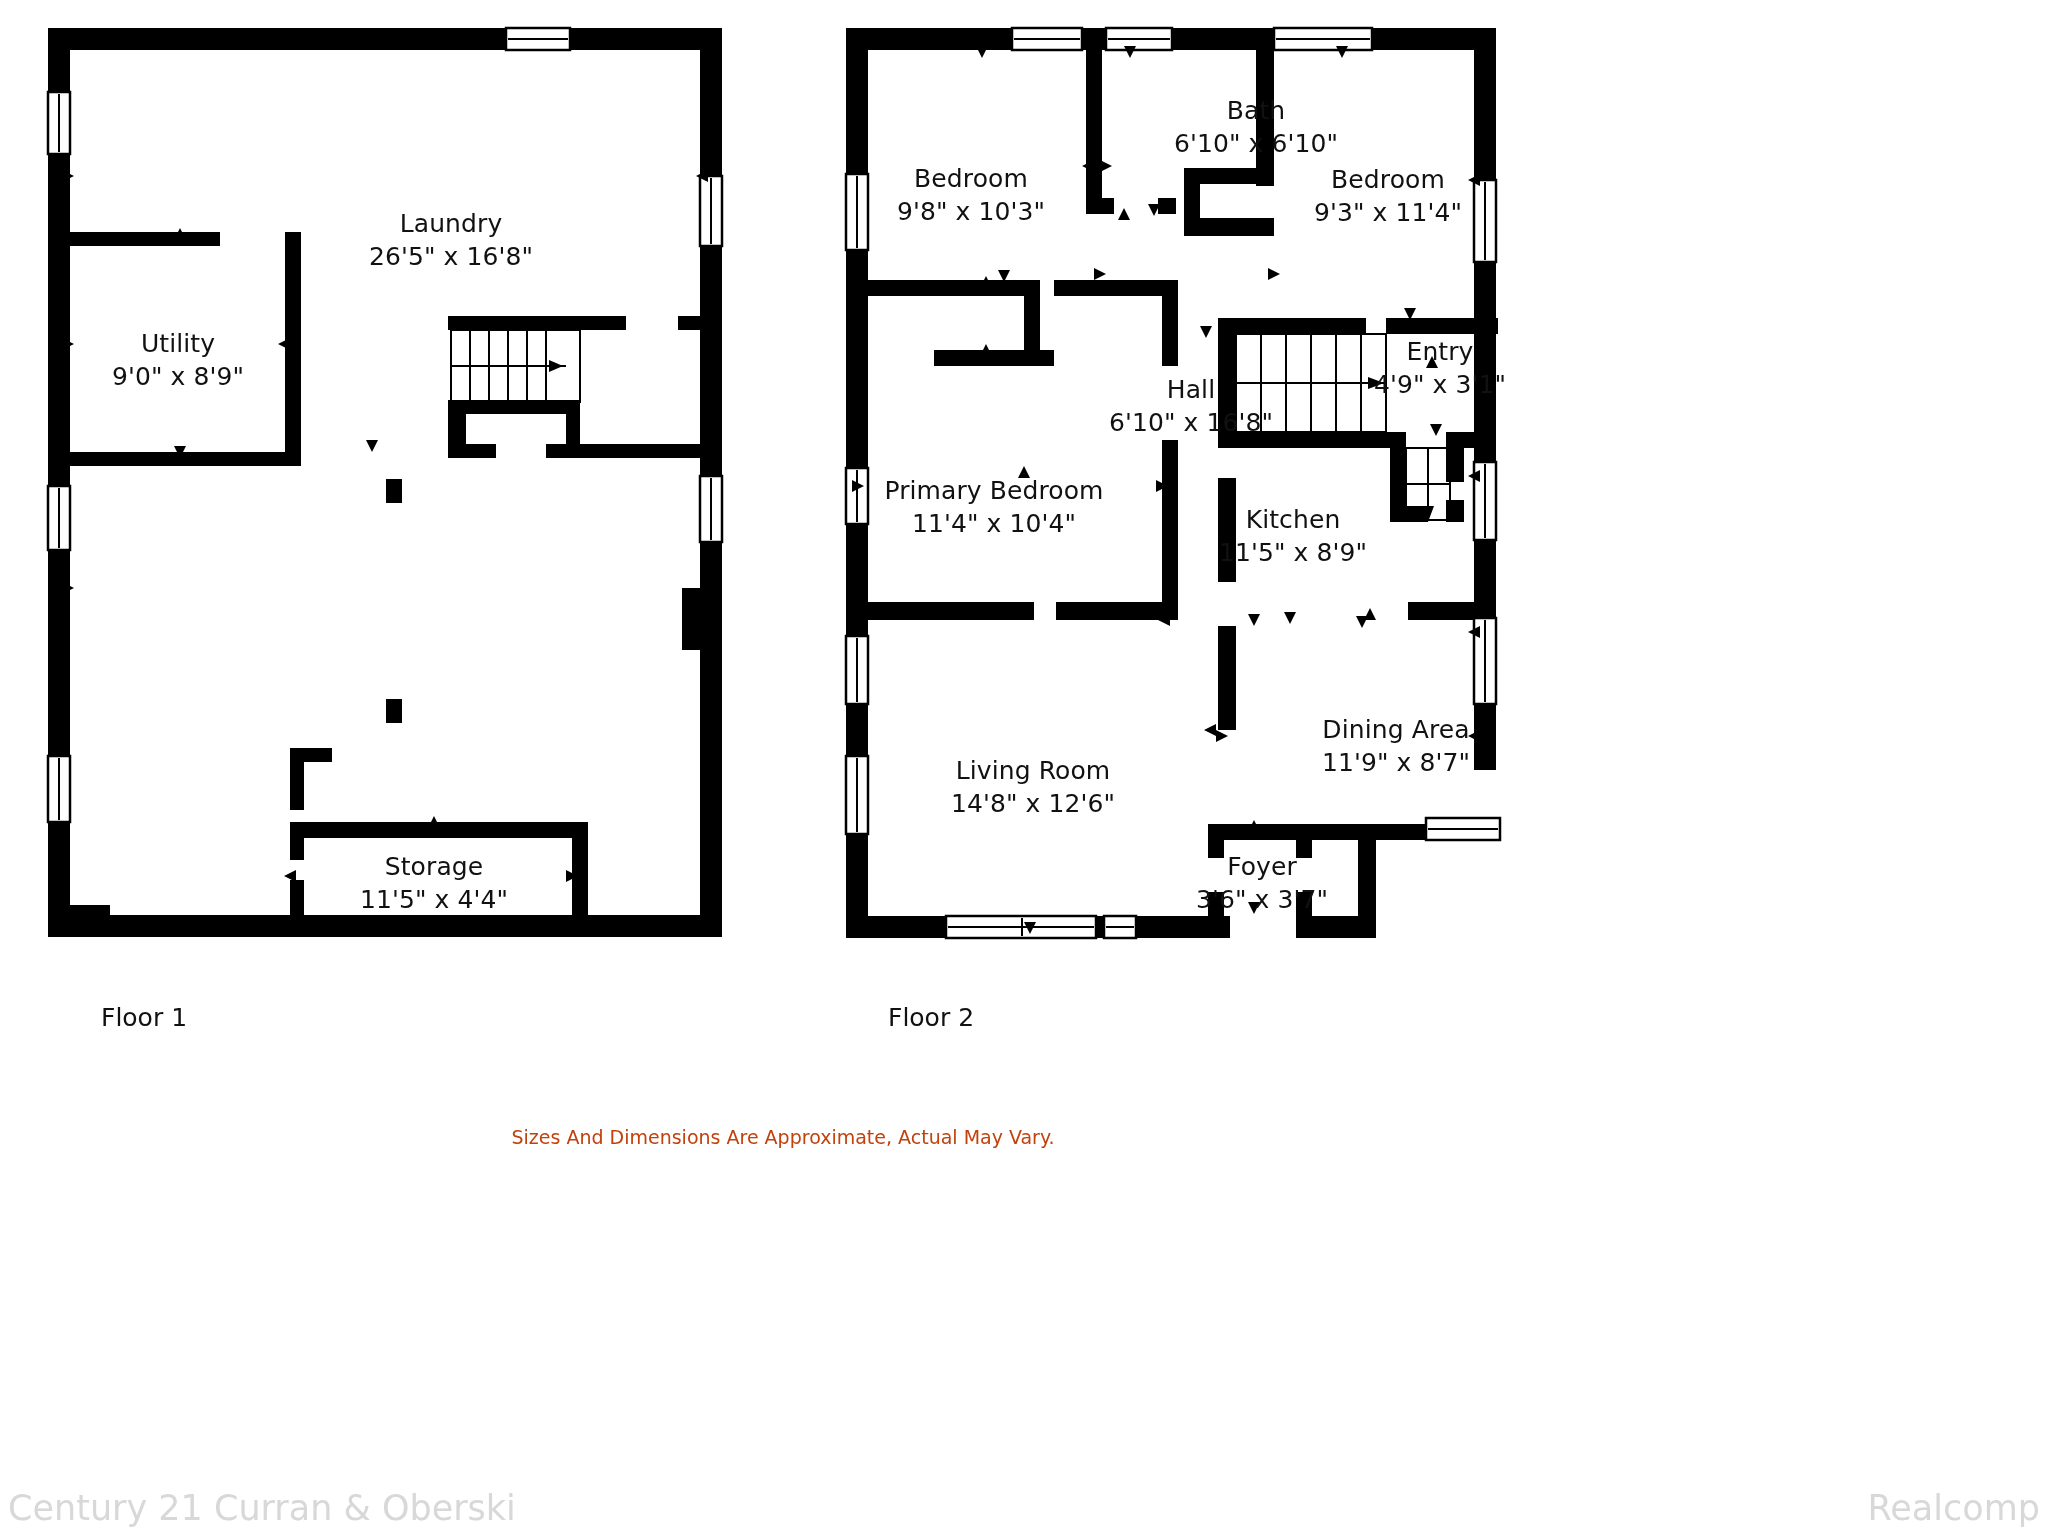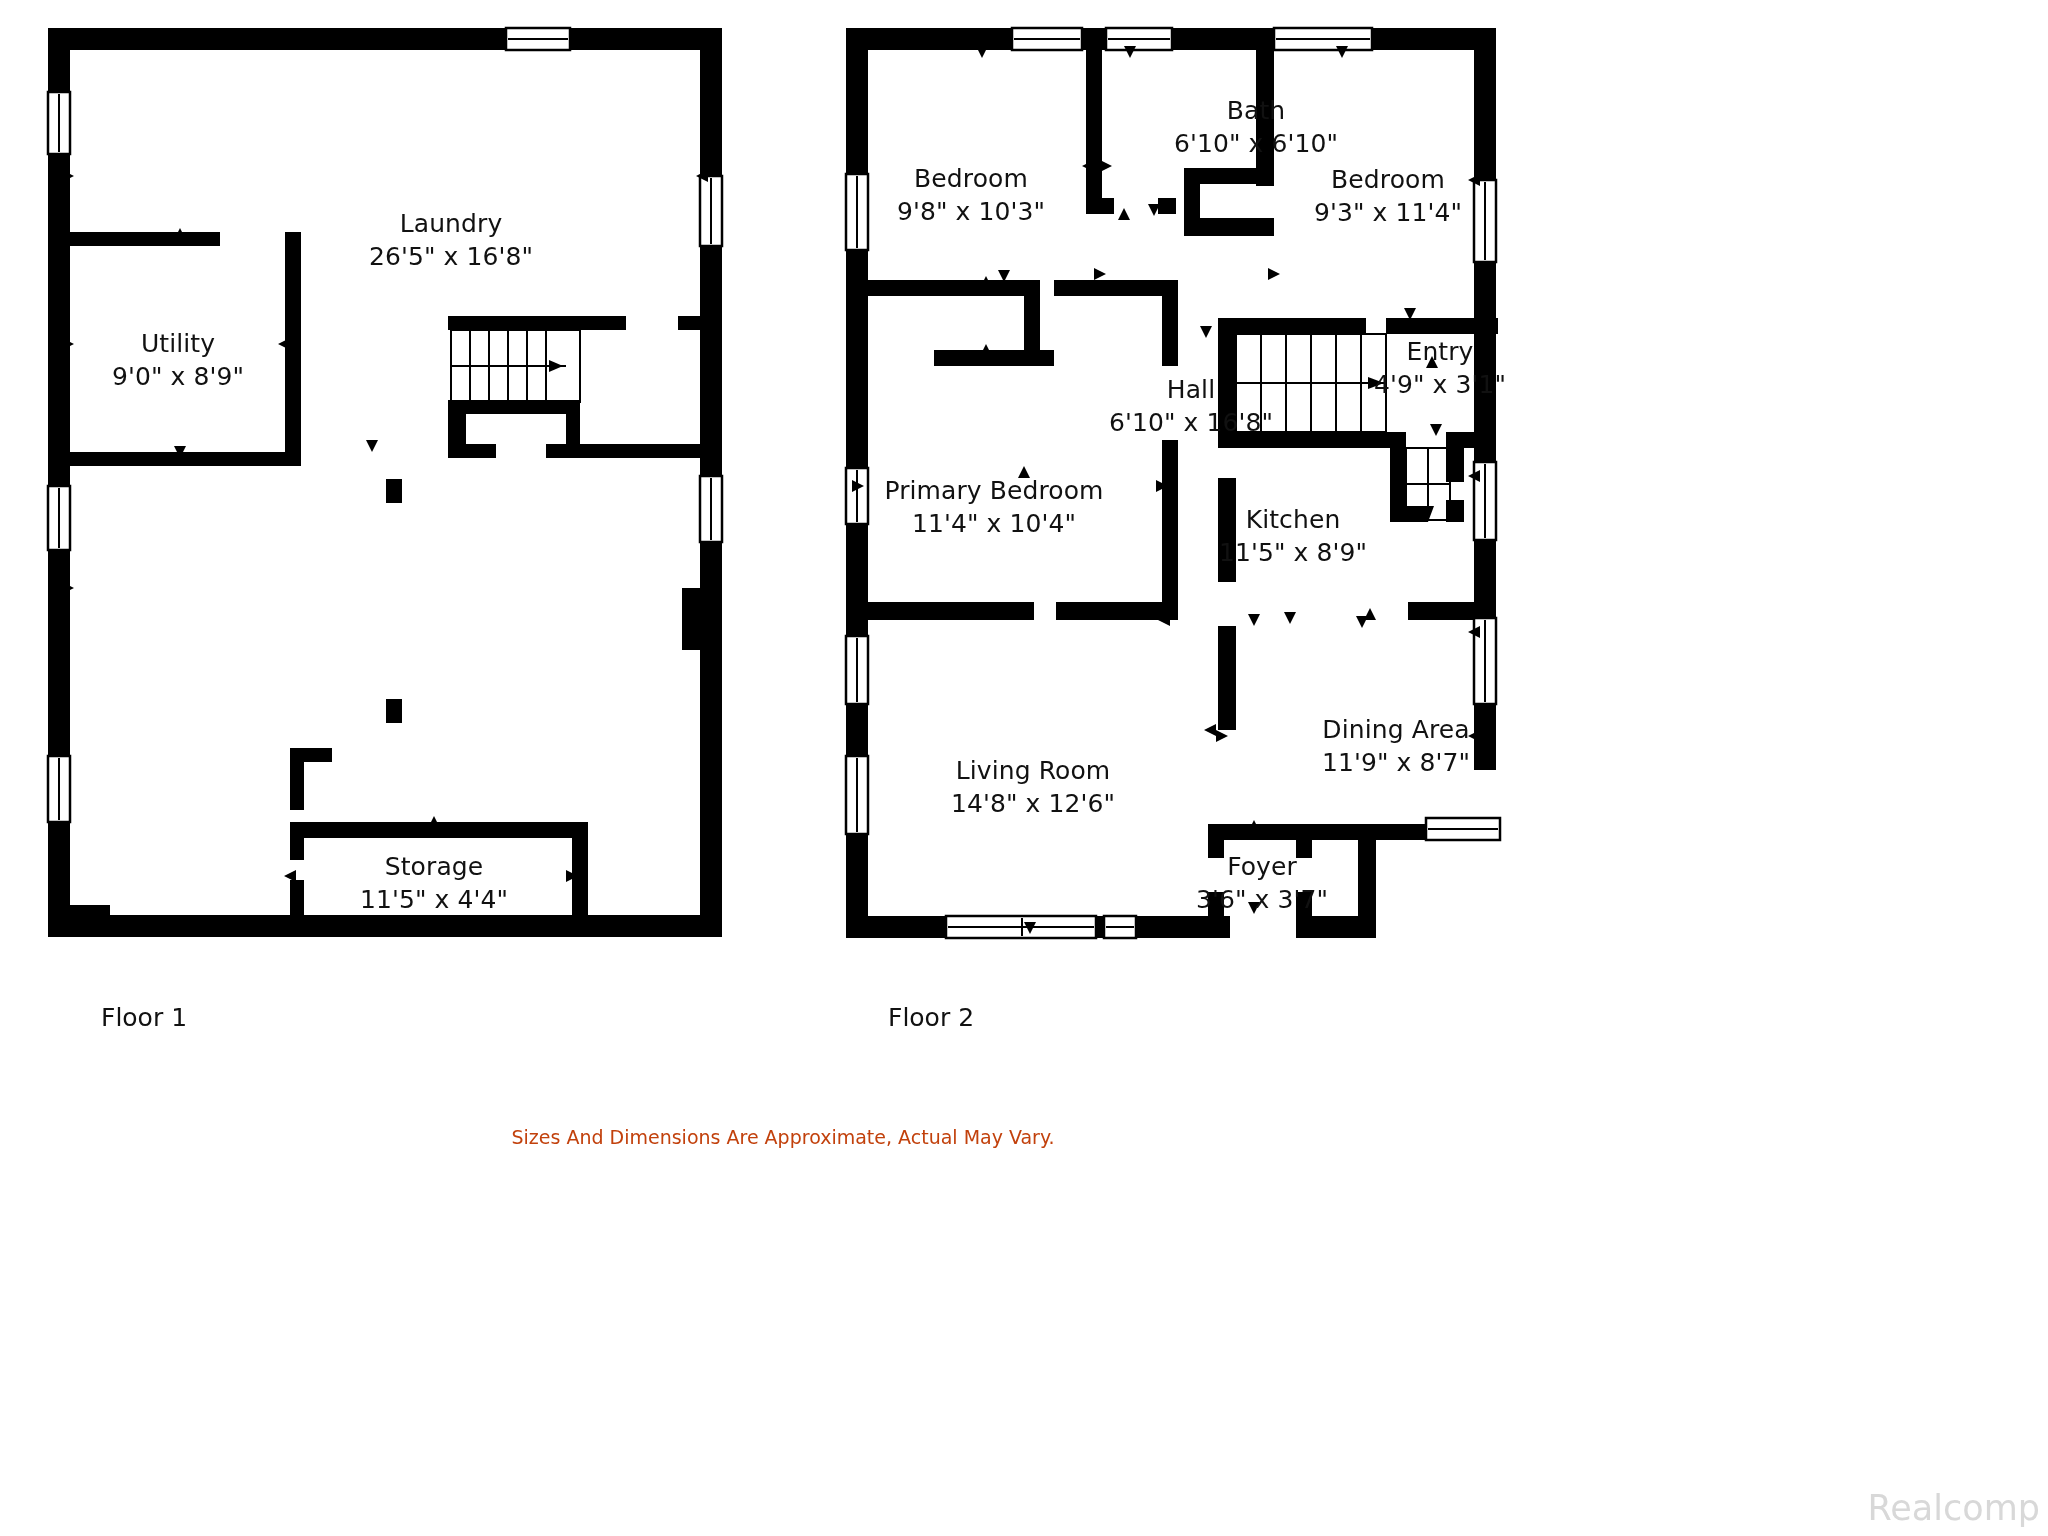--- a/index.html
+++ b/index.html
@@ -432,16 +432,17 @@
 
   <div class="room-label" style="left:1262px; top:883px;">
     <span class="rl-name">Foyer</span>
     <span class="rl-dim">3'6" x 3'7"</span>
   </div>
 
   <div class="floor-caption" style="left:847px; top:1003px;">Floor 2</div>
 
   <div class="disclaimer" style="left:783px; top:1126px;">Sizes And Dimensions Are Approximate, Actual May Vary.</div>
 
+  <div class="brand brand-left">Century 21 Curran &amp; Oberski</div>
 
   <div class="brand brand-right">Realcomp</div>
 
 </div>
 
 </body></html>

